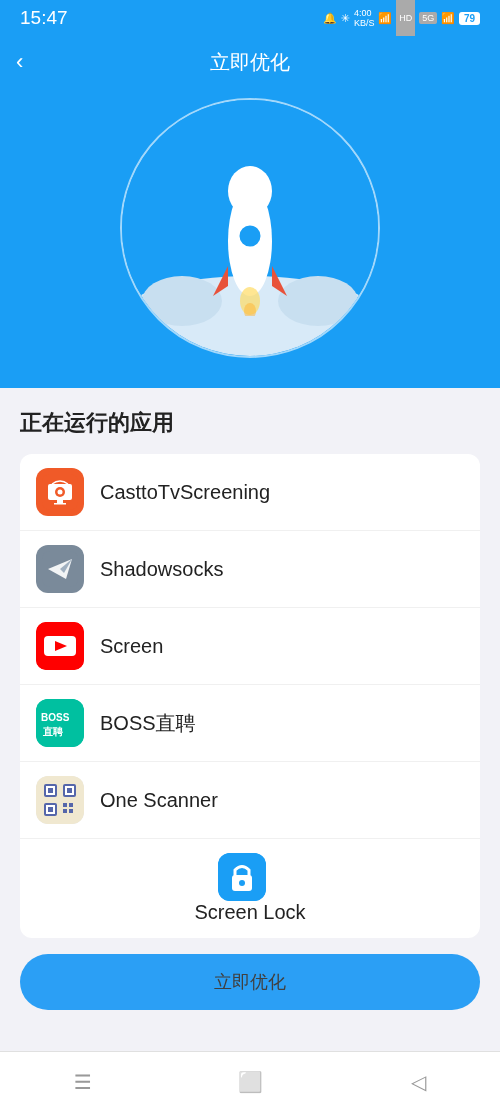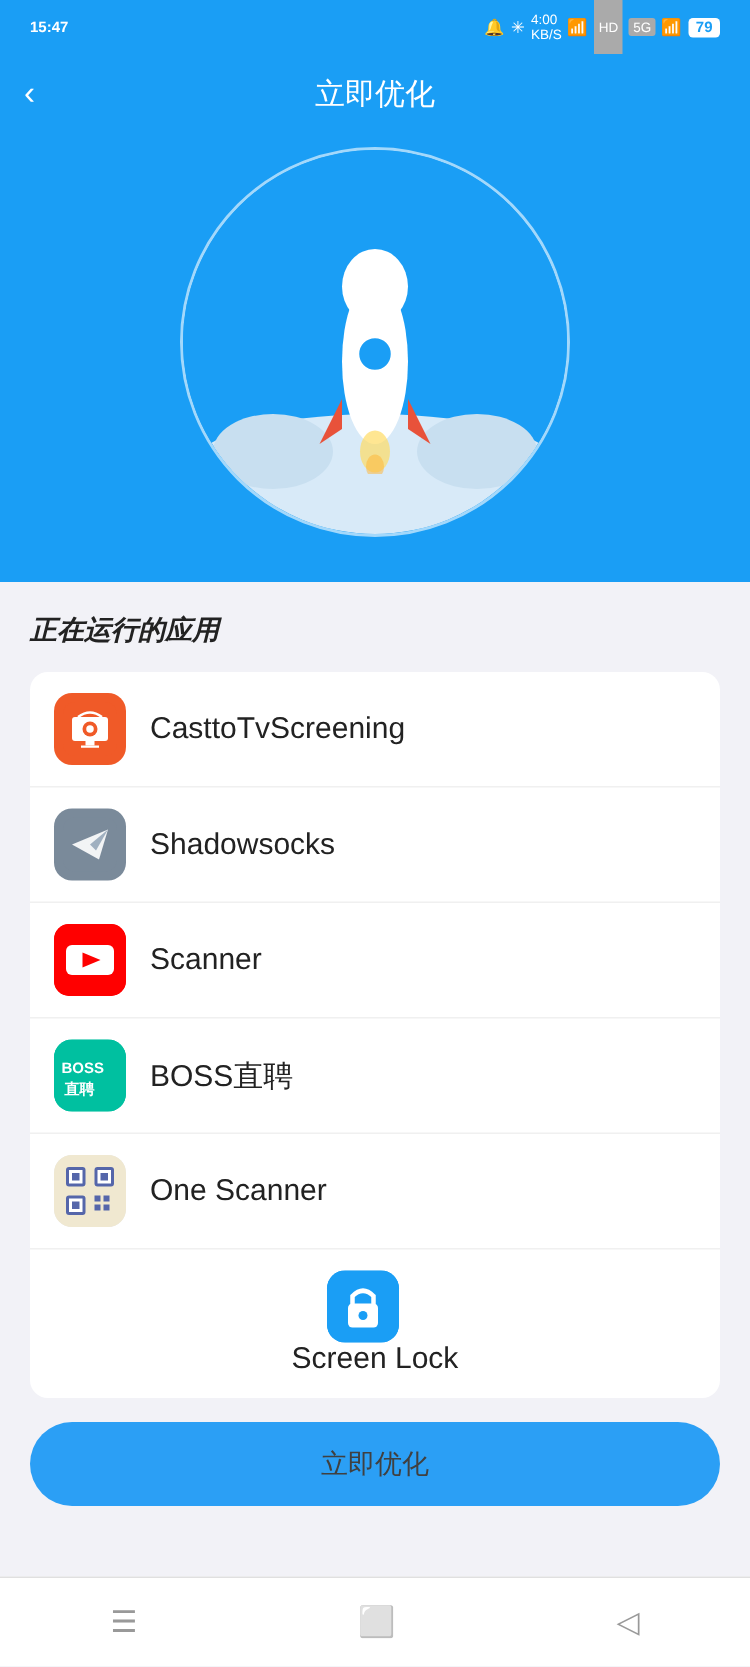--- a/index.html
+++ b/index.html
@@ -16,22 +16,22 @@
     .status-bar {
       background: #1a9ef5;
       display: flex;
       justify-content: space-between;
       align-items: center;
       padding: 8px 20px;
       height: 36px;
     }
     .status-time {
       color: white;
-      font-size: 10px;
-      font-weight: 700;
+      font-size: 19px;
+      font-weight: 400;
     }
     .status-icons {
       display: flex;
       align-items: center;
       gap: 4px;
       color: white;
       font-size: 11px;
     }
 
     
@@ -122,25 +122,24 @@
       left: 50%;
       transform: translateX(-50%);
     }
 
     
     .content {
       background: #f2f2f7;
       padding: 20px 20px 0;
     }
     .section-title {
-      font-size: 18px;
+      font-size: 22px;
       font-weight: 600;
       color: #222;
       margin-bottom: 16px;
-      font-style: italic;
     }
     .app-list {
       background: white;
       border-radius: 12px;
       overflow: hidden;
     }
     .app-item {
       display: flex;
       align-items: center;
       padding: 14px 16px;
@@ -312,21 +311,21 @@
     </div>
 
     <div class="app-item">
       <div class="app-icon icon-youtube">
         <svg width="48" height="48" viewBox="0 0 48 48">
           <rect width="48" height="48" rx="10" fill="#ff0000"></rect>
           <rect x="8" y="14" width="32" height="20" rx="4" fill="white"></rect>
           <polygon points="19,19 19,29 31,24" fill="#ff0000"></polygon>
         </svg>
       </div>
-      <span class="app-name">Scanner</span>
+      <span class="app-name">Screen</span>
     </div>
 
     <div class="app-item">
       <div class="app-icon icon-boss">
         <svg width="48" height="48" viewBox="0 0 48 48">
           <rect width="48" height="48" rx="10" fill="#00c0a0"></rect>
           <text x="5" y="22" font-size="10" font-weight="900" fill="white" font-family="Arial">BOSS</text>
           <text x="7" y="36" font-size="10" font-weight="700" fill="white" font-family="Arial">直聘</text>
         </svg>
       </div>

